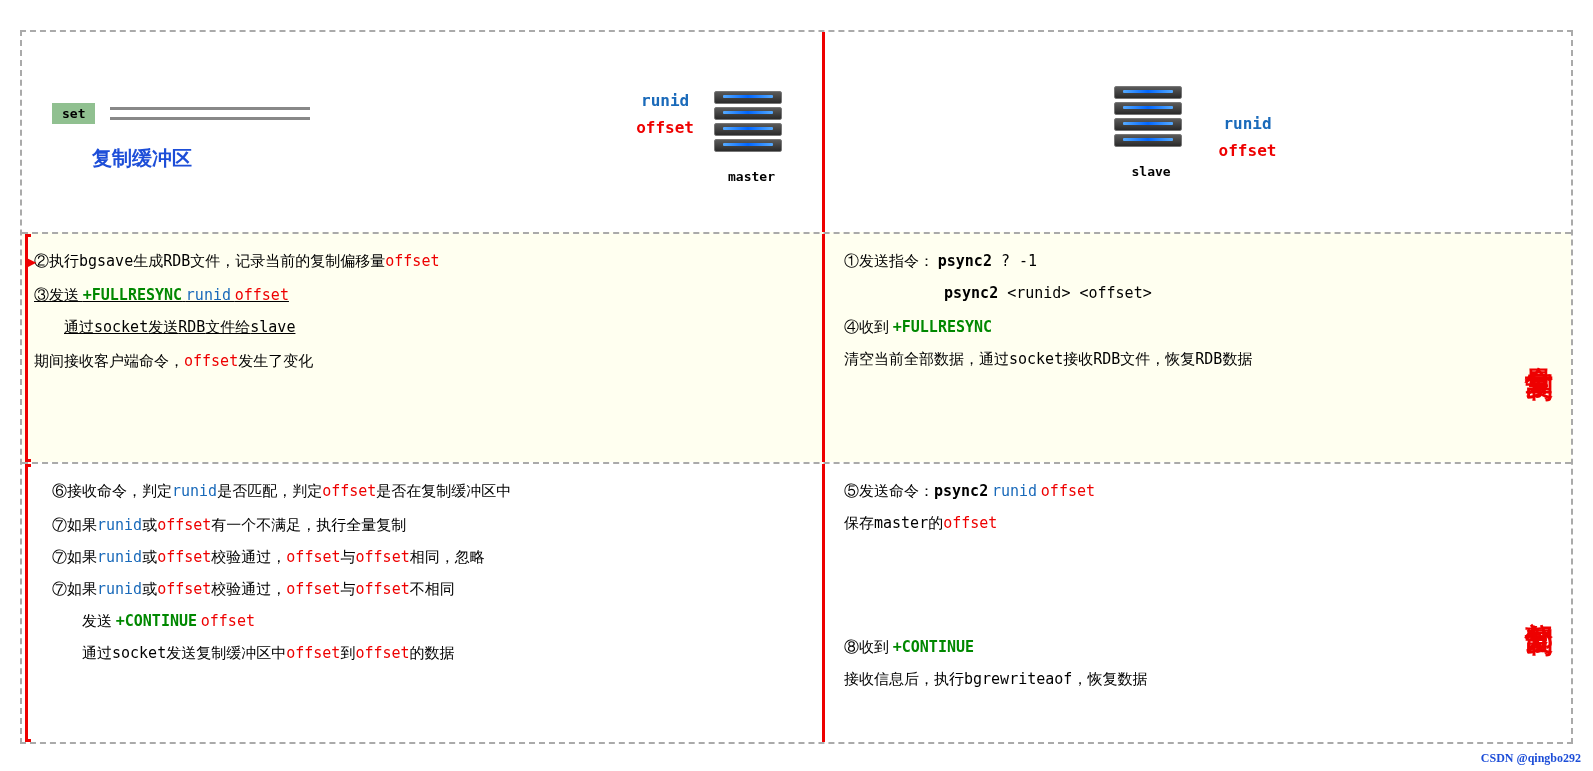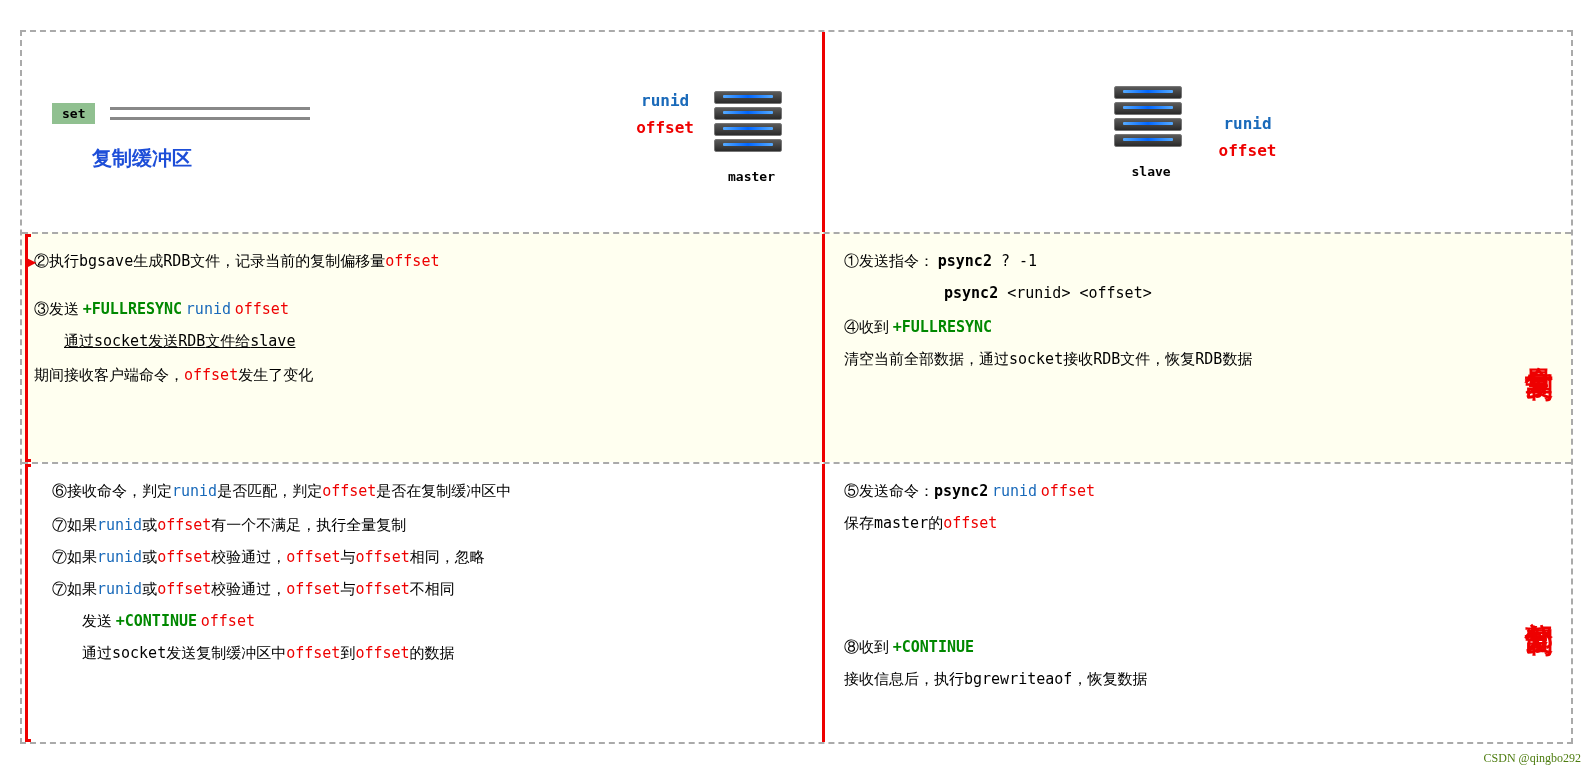--- a/index.html
+++ b/index.html
@@ -28,22 +28,23 @@
 
     .cn { color: #000; }
     .code { font-family: monospace; color: #000; }
     .runid-inline { color: #1a6aba; font-family: monospace; }
     .offset-inline { color: #e00; font-family: monospace; }
 
     .watermark {
       position: absolute;
       bottom: 8px;
       right: 12px;
-      color: #4d7c0f;
+      color: #1d4ed8;
       font-size: 12px;
+      font-weight: bold;
     }
 
     
     .diagram-wrapper {
       border: 2px dashed #aaa;
       position: relative;
       margin: 20px 10px;
     }
 
     .row-divider {
@@ -205,21 +206,21 @@
       <div style="position:absolute; left:0px; top:18px; color:#e00; font-size:18px; z-index:6;">►</div>
 
       <div style="position:absolute; left:800px; top:0; bottom:0; width:3px; background:#e00; z-index:10;"></div>
 
       <div class="left-col" style="padding:15px 25px 15px 12px;">
 
         <div class="line">
           <span class="cn">②执行</span><span class="code">bgsave</span><span class="cn">生成</span><span class="code">RDB</span><span class="cn">文件，记录当前的复制偏移量</span><span class="offset-inline">offset</span>
         </div>
 
-        <div class="line" style="margin-top:24px;">
+        <div class="line" style="margin-top:10px;text-decoration:underline;">
           <span class="cn">③发送 </span><span style="color:#080; font-family:monospace; font-weight:bold;">+FULLRESYNC</span><span> </span><span class="runid-inline">runid</span><span> </span><span class="offset-inline">offset</span>
         </div>
 
         <div class="line" style="margin-left:30px;text-decoration:underline;">
           <span class="cn">通过</span><span class="code">socket</span><span class="cn">发送</span><span class="code">RDB</span><span class="cn">文件给</span><span class="code">slave</span>
         </div>
 
         <div class="line" style="margin-top:10px;">
           <span class="cn">期间接收客户端命令，</span><span class="offset-inline">offset</span><span class="cn">发生了变化</span>
         </div>

